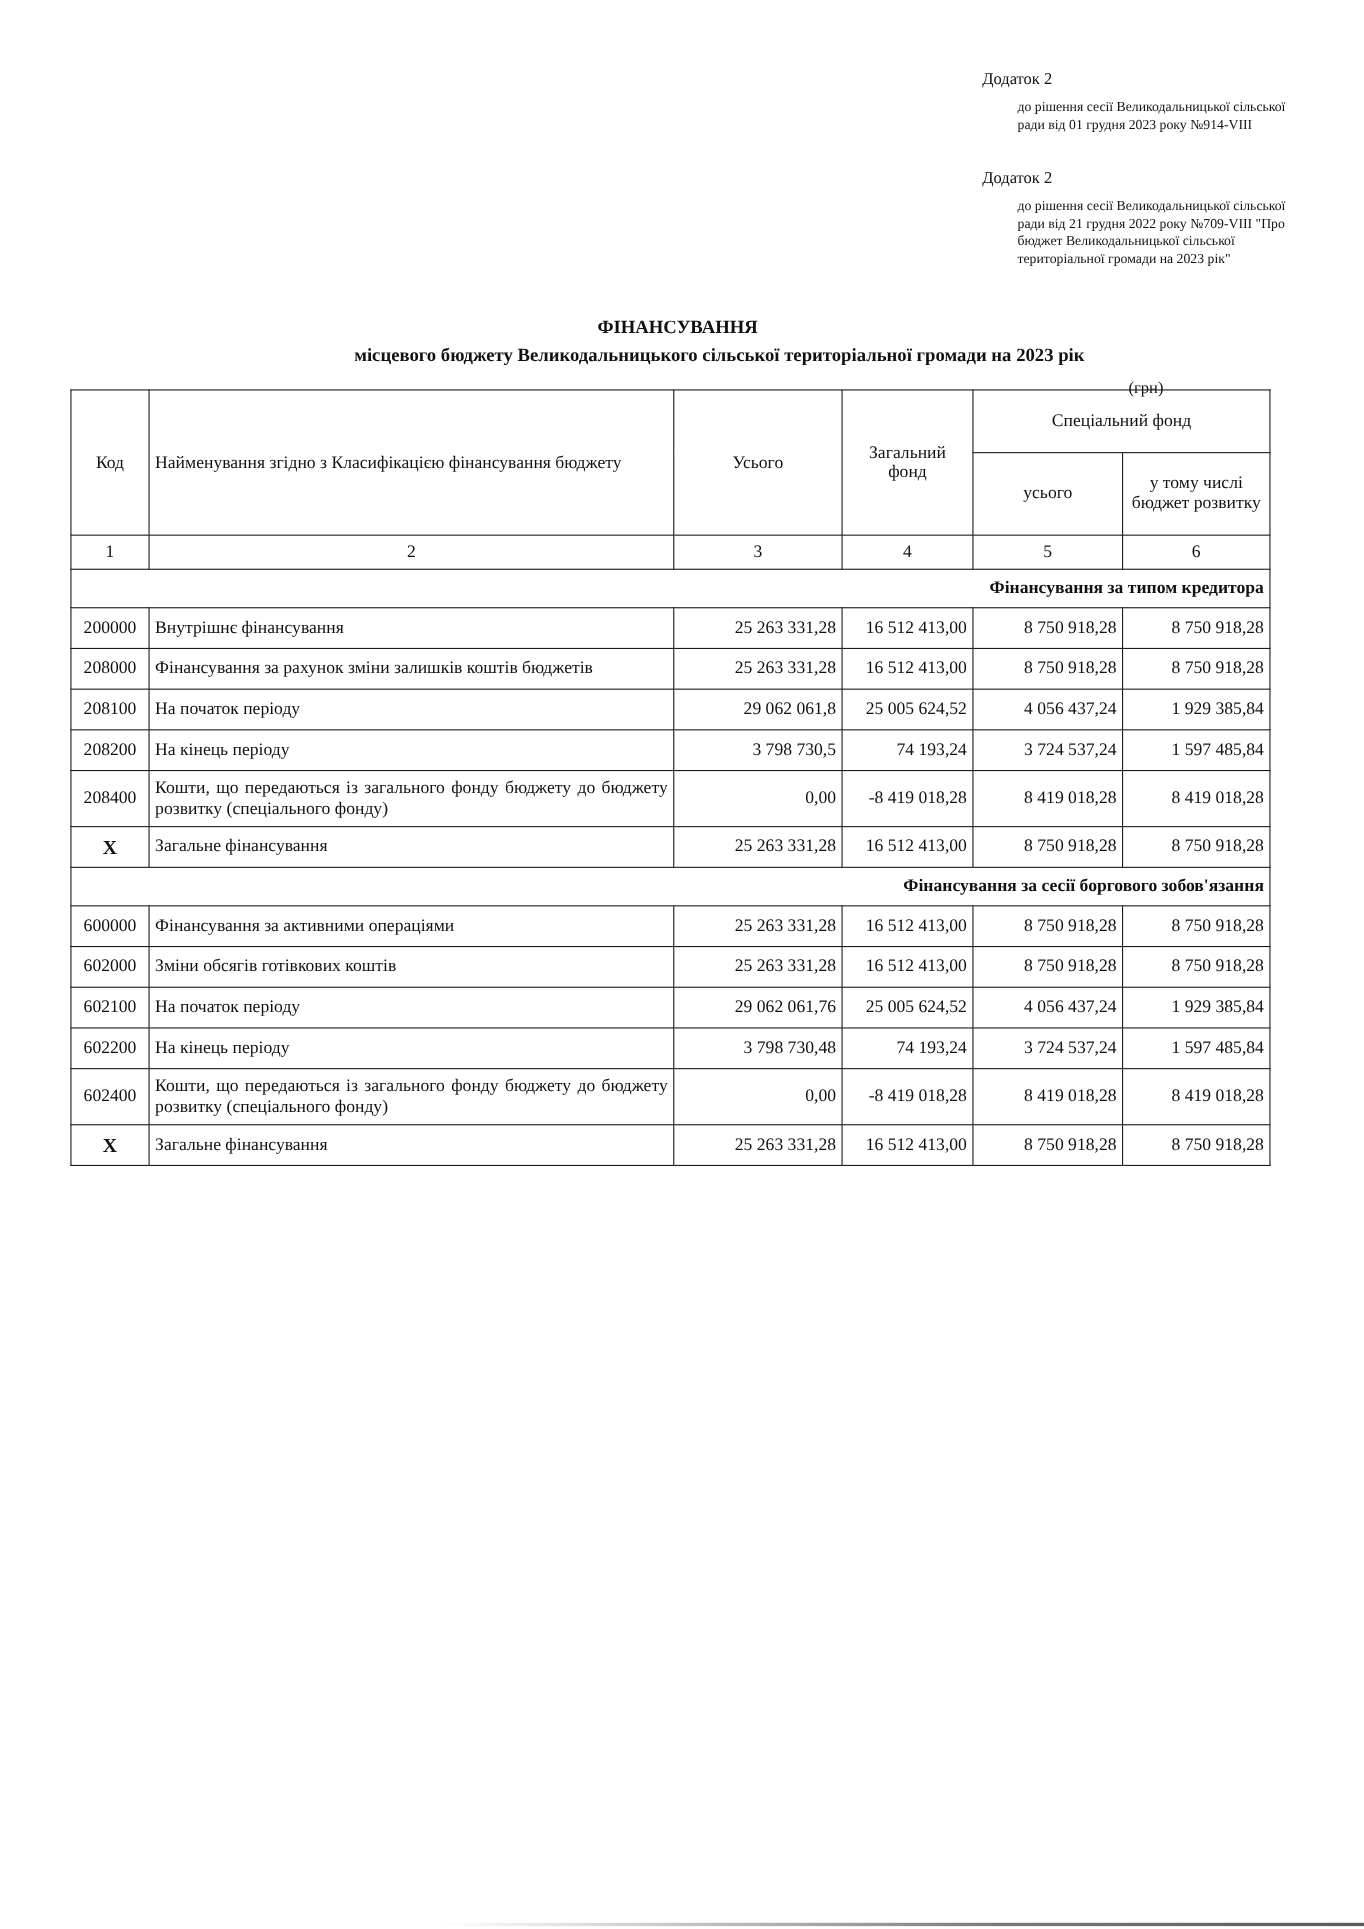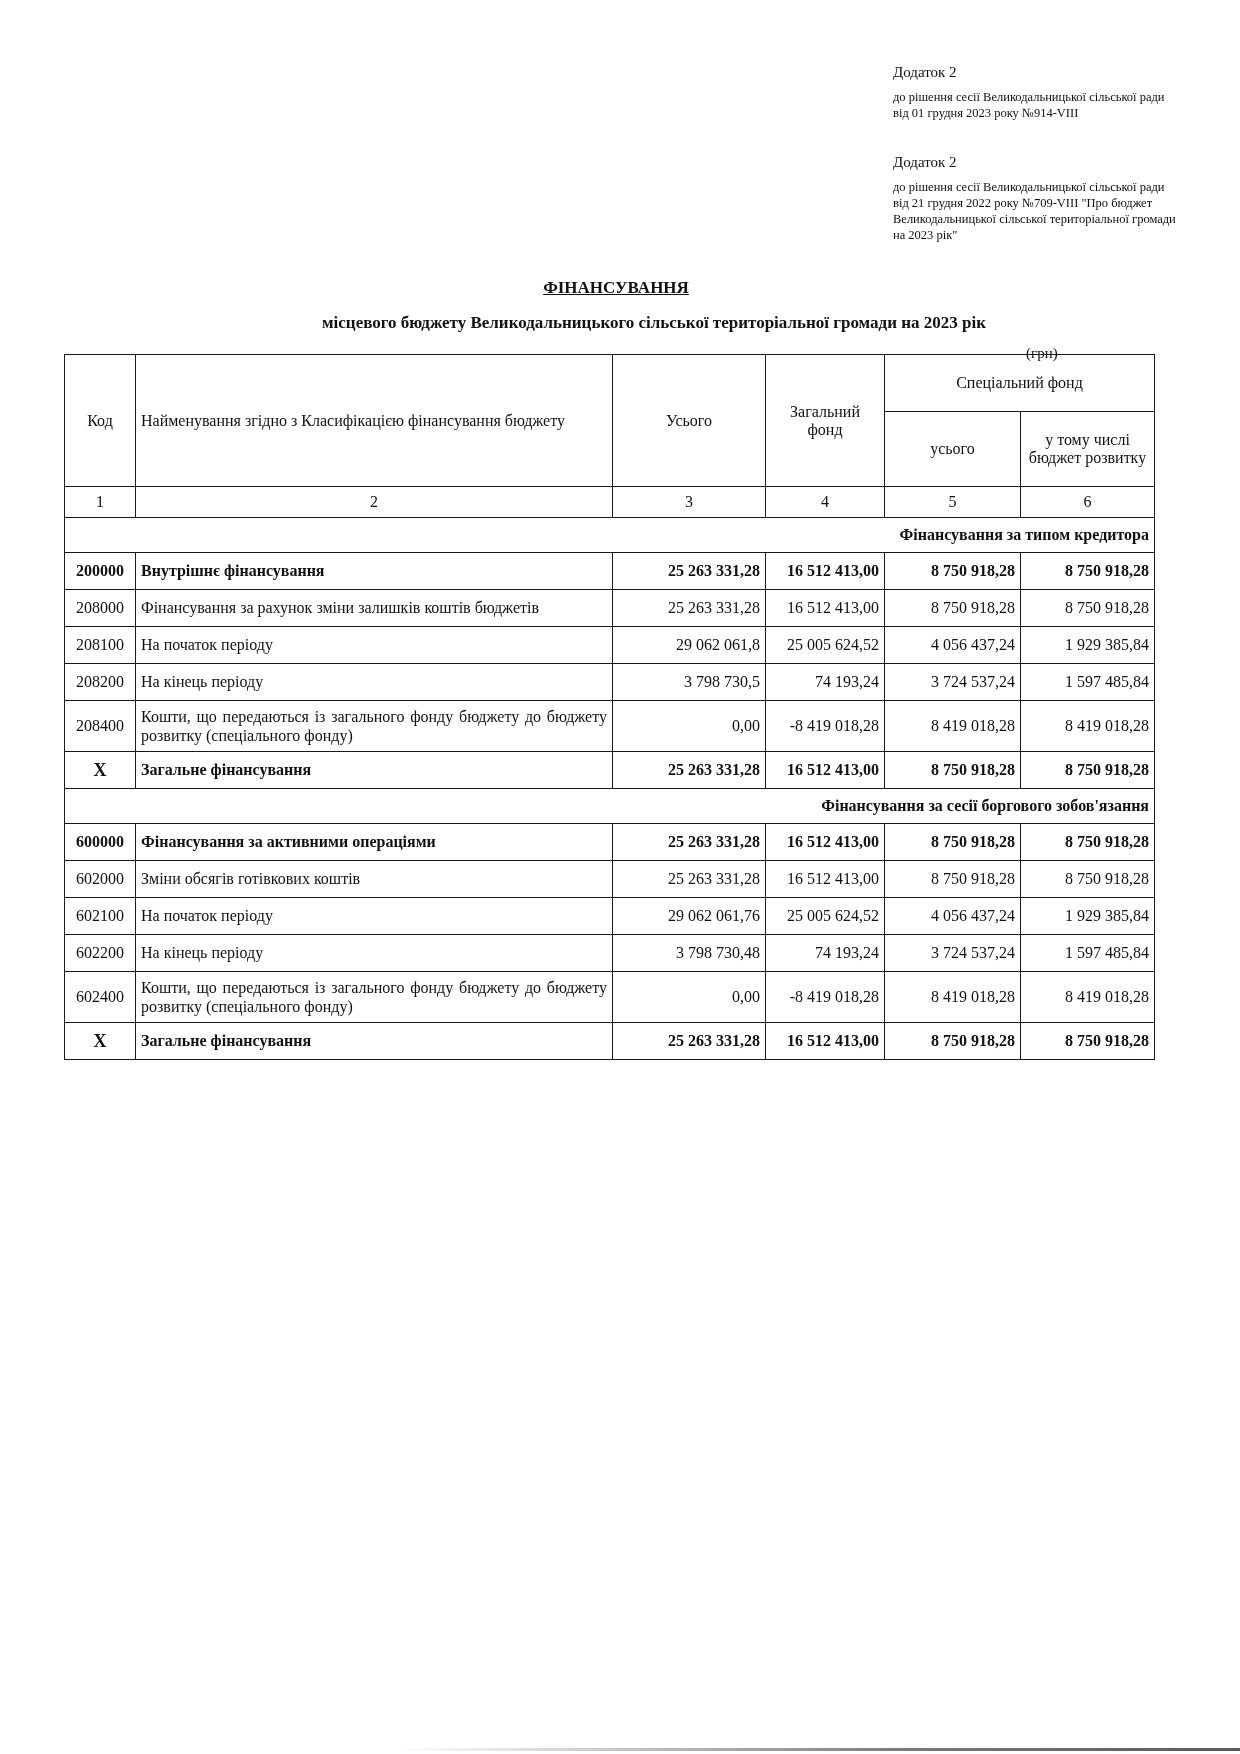--- a/index.html
+++ b/index.html
@@ -21,32 +21,33 @@
       width: 290px;
       line-height: 1.2;
     }
     .annex .annex-title {
       font-size: 15px;
       margin-bottom: 8px;
     }
     .annex .annex-text {
       font-size: 12.5px;
       line-height: 16px;
+      margin-left: 32px;
     }
     #annex1 { top: 63px; }
     #annex2 { top: 153px; }
 
     .doc-title {
       position: absolute;
       left: 0;
       width: 1232px;
       text-align: center;
       font-weight: bold;
     }
-    #title-main { top: 278px; font-size: 17px; text-decoration: underline; }
+    #title-main { top: 288px; font-size: 17px; }
     #title-sub { top: 313px; font-size: 17px; padding-left: 38px; }
 
     .units {
       position: absolute;
       top: 345px;
       left: 1026px;
       font-size: 15px;
     }
 
     table.fin {
@@ -79,21 +80,21 @@
       font-weight: bold;
       height: 30px;
       text-align: right;
     }
     .row td { height: 32px; }
     .row.tall td { height: 46px; }
     .row .code { text-align: center; }
     .row .name { text-align: left; }
     .row .name.justify { text-align: justify; text-align-last: left; line-height: 19px; }
     .row .num { text-align: right; white-space: nowrap; margin-left: 28px; }
-    .row.bold td { font-weight: bold; }
+    .row.bold td { font-weight: normal; }
     .row.total .code { font-weight: bold; font-size: 18px; }
 
     .scan-edge {
       position: absolute;
       left: 400px;
       right: 0;
       bottom: 3px;
       height: 3px;
       background: linear-gradient(to right, rgba(120,120,120,0), #7a7a7a 60%, #5a5a5a);
     }

